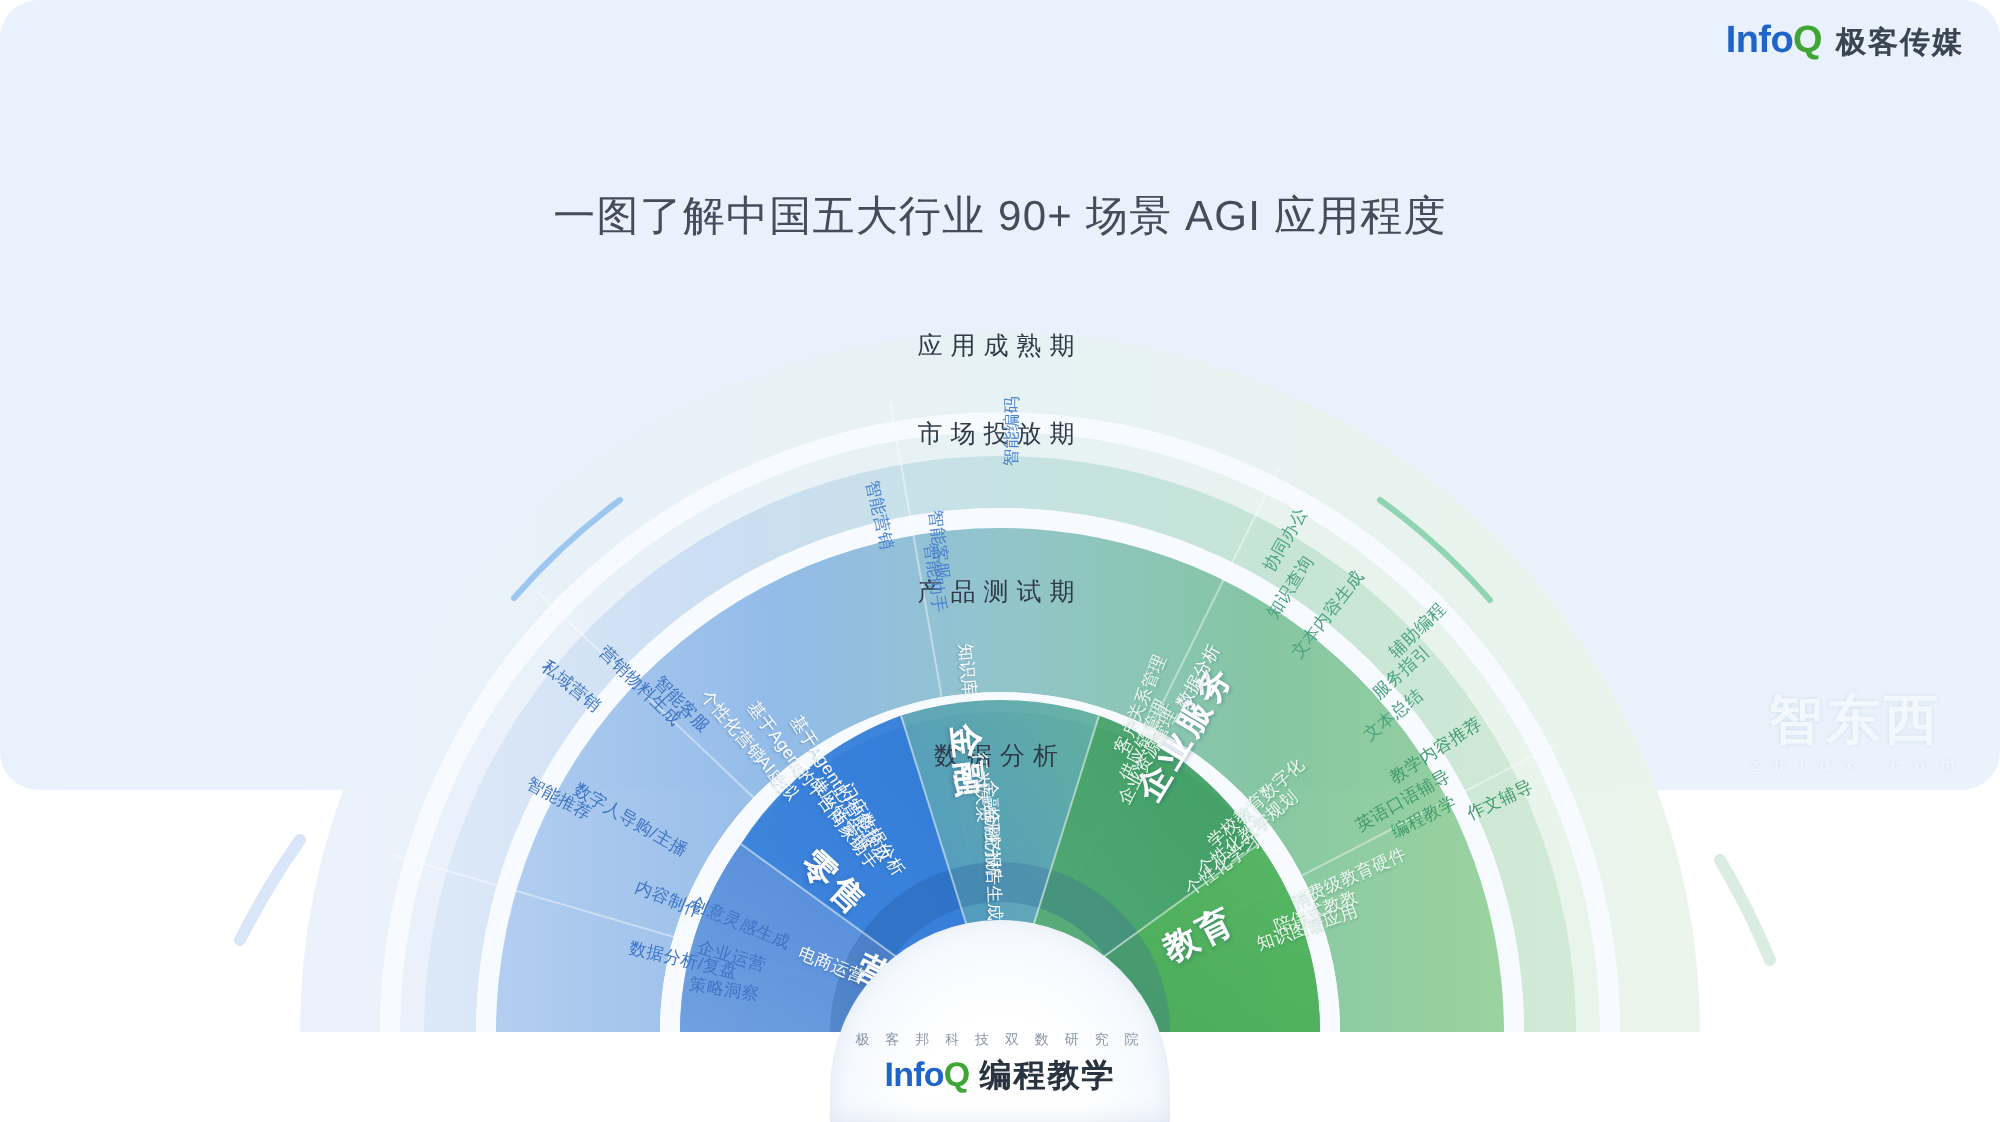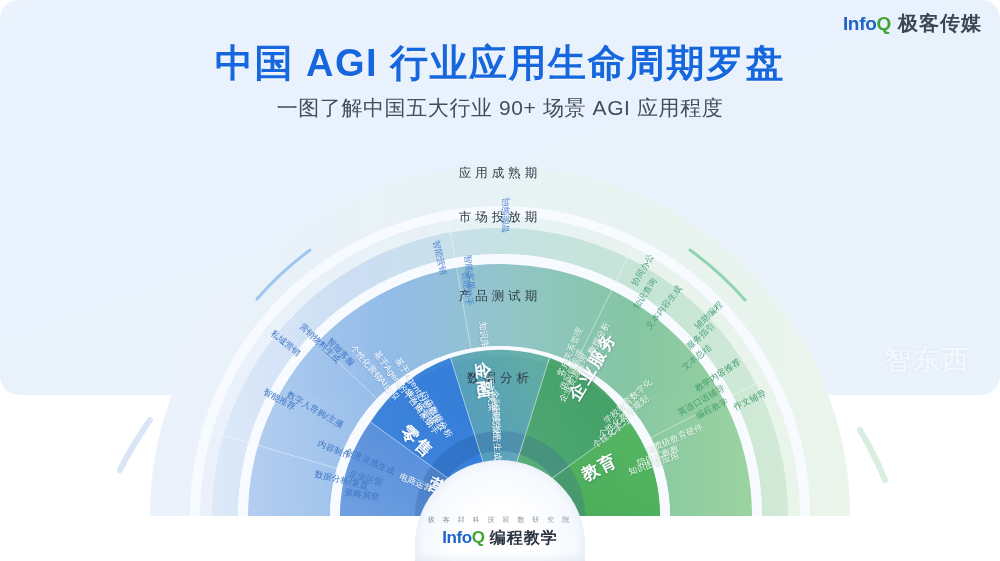--- a/index.html
+++ b/index.html
@@ -14,21 +14,21 @@
     border-radius: 19px;
   }
 
   
   #brand {
     position: absolute; top: 10px; right: 18px;
     display: flex; align-items: baseline; gap: 7px;
   }
   #brand .infoq { font-size: 19px; font-weight: bold; color: #1f64c8; letter-spacing: -.3px; }
   #brand .infoq .q { color: #3fa535; }
-  #brand .cn { font-size: 20px; font-weight: bold; color: #3b4654; letter-spacing: 1px; }
+  #brand .cn { font-size: 15px; font-weight: bold; color: #3b4654; letter-spacing: 1px; }
 
   #title {
     position: absolute; top: 38px; left: 0; width: 1000px; text-align: center;
     font-size: 38px; font-weight: bold; color: #1667de; letter-spacing: 1.5px;
     text-shadow: 0 1px 0 rgba(255,255,255,.7);
   }
   #subtitle {
     position: absolute; top: 94px; left: 0; width: 1000px; text-align: center;
     font-size: 21px; color: #444d5a; letter-spacing: .6px;
   }
@@ -103,21 +103,20 @@
 </head>
 <body>
 
 <div id="stage">
 
   <div id="brand">
     <span class="infoq"><span>Info</span><span class="q">Q</span></span>
     <span class="cn">极客传媒</span>
   </div>
 
-  <div id="title">中国 AGI 行业应用生命周期罗盘</div>
   <div id="subtitle">一图了解中国五大行业 90+ 场景 AGI 应用程度</div>
 
   <div id="compass">
     <svg width="1000" height="561" viewBox="0 0 1000 561">
       <defs>
         <linearGradient id="gMk" x1="0" y1="1" x2="1" y2="0">
           <stop offset="0%" stop-color="#6f9fe0"></stop>
             <stop offset="100%" stop-color="#4a86d8"></stop>
         </linearGradient>
         <linearGradient id="gRt" x1="0" y1="1" x2="1" y2="0">

